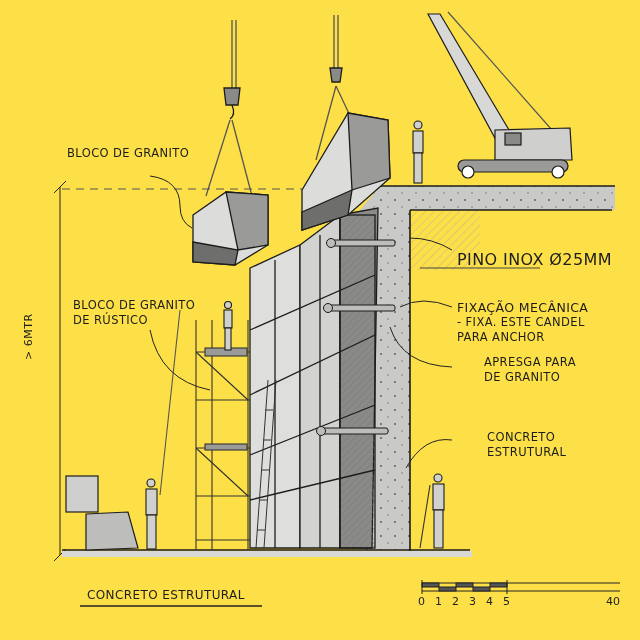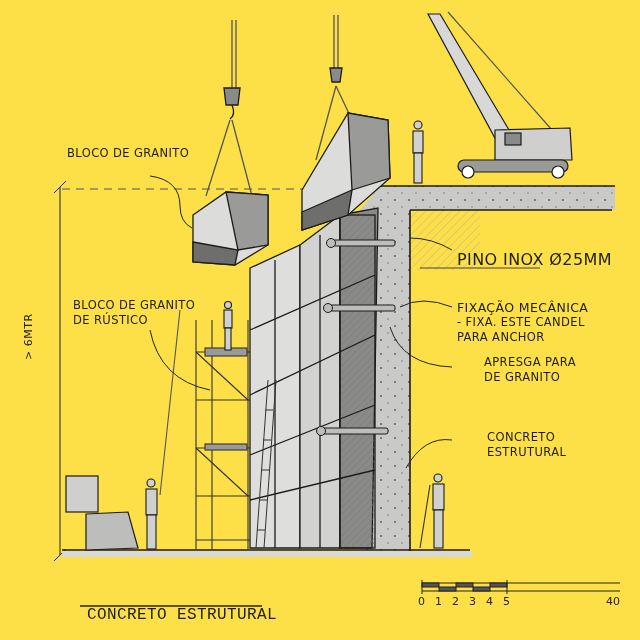--- a/index.html
+++ b/index.html
@@ -195,21 +195,21 @@
   <span>PARA ANCHOR</span>
 </div>
 <div class="lbl" style="left:484px;top:355px;">
   <span>APRESGA PARA</span>
   <span>DE GRANITO</span>
 </div>
 <div class="lbl" style="left:457px;top:430px;margin-left:30px;">
   <span>CONCRETO</span>
   <span>ESTRUTURAL</span>
 </div>
-<div class="lbl" style="left:87px;top:608px;font-size:16px;font-family:Liberation Mono, monospace;">CONCRETO ESTRUTURAL</div>
+<div class="lbl" style="left:87px;top:588px;font-size:12px;">CONCRETO ESTRUTURAL</div>
 <div class="vert">&gt; 6MTR</div>
 
 <div class="scale-num" style="left:418px;">0</div>
 <div class="scale-num" style="left:435px;">1</div>
 <div class="scale-num" style="left:452px;">2</div>
 <div class="scale-num" style="left:469px;">3</div>
 <div class="scale-num" style="left:486px;">4</div>
 <div class="scale-num" style="left:503px;">5</div>
 <div class="scale-num" style="left:606px;">40</div>
 </div>

